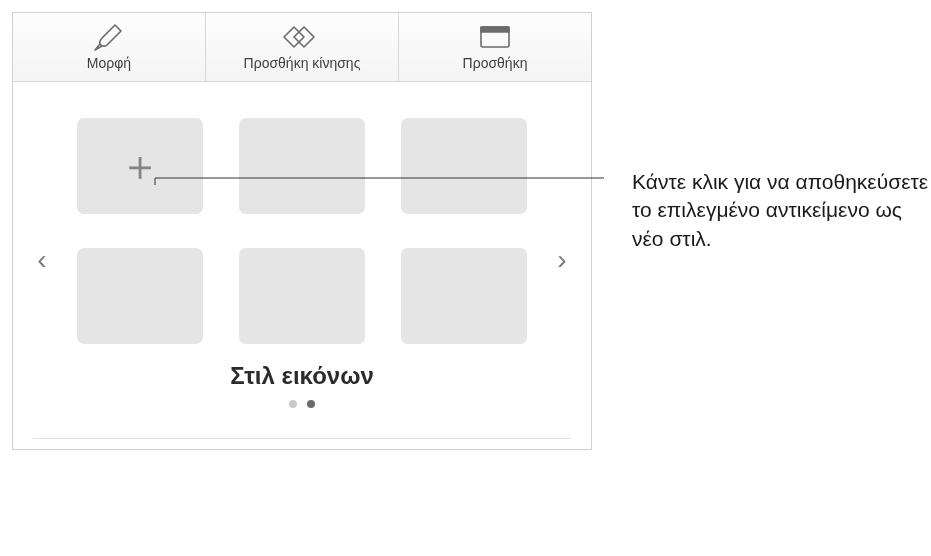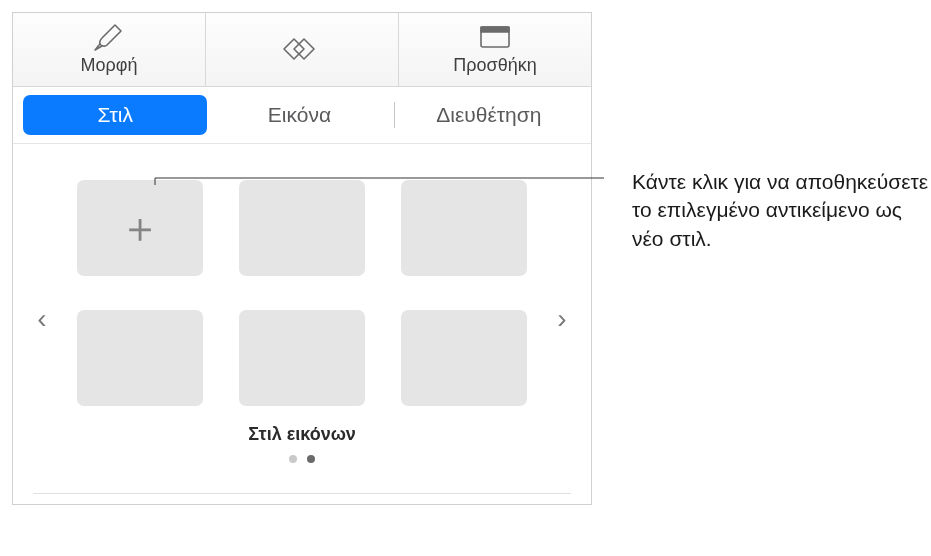--- a/index.html
+++ b/index.html
@@ -37,21 +37,21 @@
       cursor: pointer;
     }
     .toolbar-icon {
       height: 32px;
       display: flex;
       align-items: center;
       justify-content: center;
       color: #6b6b6b;
     }
     .toolbar-label {
-      font-size: 18px;
+      font-size: 14px;
       color: #3f3f3f;
       margin-top: 2px;
     }
     .toolbar-divider {
       width: 1px;
       background: #d8d8d8;
     }
     .tabs {
       display: flex;
       padding: 8px 10px;
@@ -117,21 +117,21 @@
       user-select: none;
     }
     .chevron-left {
       left: 14px;
     }
     .chevron-right {
       right: 14px;
     }
     .section-title {
       text-align: center;
-      font-size: 18px;
+      font-size: 24px;
       font-weight: 600;
       color: #2b2b2b;
       margin-top: 18px;
     }
     .page-dots {
       display: flex;
       justify-content: center;
       gap: 10px;
       margin-top: 10px;
       margin-bottom: 10px;
@@ -177,39 +177,34 @@
       <div class="toolbar-label">Μορφή</div>
     </div>
     <div class="toolbar-divider"></div>
     <div class="toolbar-item">
       <div class="toolbar-icon">
         <svg width="40" height="30" viewBox="0 0 40 30" fill="none" stroke="#6b6b6b" stroke-width="1.6" stroke-linejoin="round">
           <path d="M12 5 L22 15 L12 25 L2 15 Z"></path>
           <path d="M22 5 L32 15 L22 25 L12 15 Z"></path>
         </svg>
       </div>
+      <div class="toolbar-label">Προσθήκη κίνησης</div>
     </div>
     <div class="toolbar-divider"></div>
     <div class="toolbar-item">
       <div class="toolbar-icon">
         <svg width="34" height="28" viewBox="0 0 34 28" fill="none" stroke="#6b6b6b" stroke-width="1.6" stroke-linejoin="round">
           <rect x="3" y="4" width="28" height="20" rx="2"></rect>
           <rect x="3" y="4" width="28" height="5" fill="#6b6b6b"></rect>
         </svg>
       </div>
       <div class="toolbar-label">Προσθήκη</div>
     </div>
   </div>
 
-  <div class="tabs">
-    <div class="tab active">Στιλ</div>
-    <div class="tab">Εικόνα</div>
-    <div class="tab-divider"></div>
-    <div class="tab">Διευθέτηση</div>
-  </div>
 
   <div class="styles-area">
     <div class="chevron chevron-left">‹</div>
     <div class="chevron chevron-right">›</div>
 
     <div class="style-grid">
       <div class="style-thumb">
         <span class="plus-icon">＋</span>
       </div>
       <div class="style-thumb"></div>

